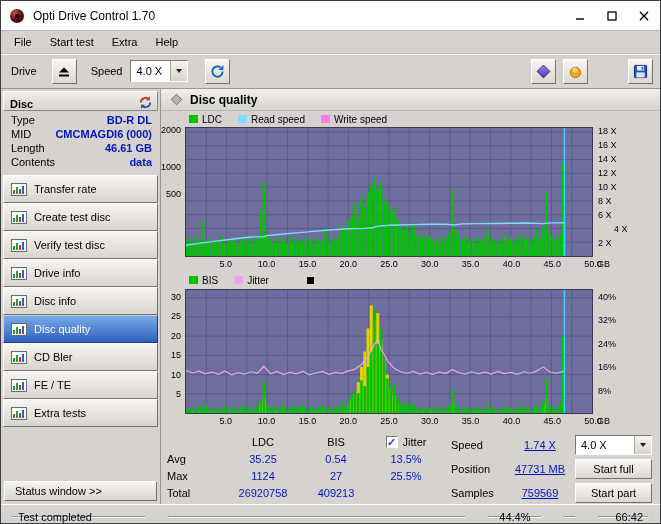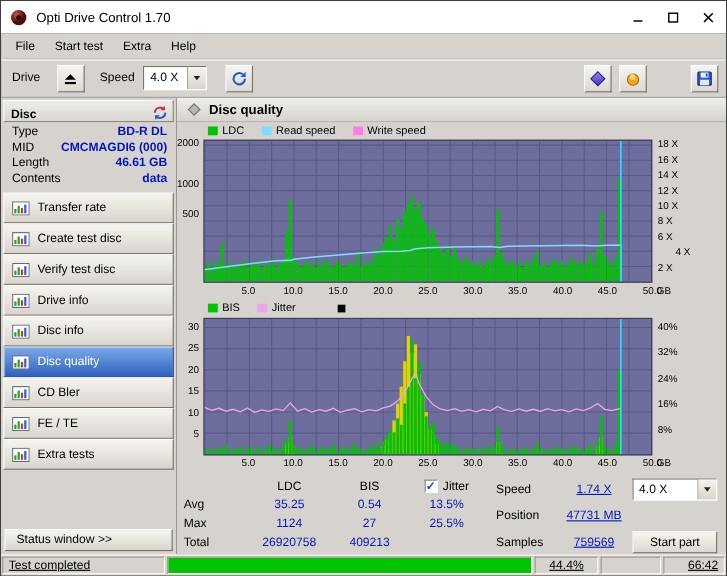--- a/index.html
+++ b/index.html
@@ -92,21 +92,21 @@
   .stats-right { position:absolute; left:290px; top:0; right:6px; }
   .rrow { display:flex; align-items:center; height:24px; }
   .rlab { width:54px; }
   .rval { width:70px; text-align:center; color:#0016c0;text-decoration:underline; }
   .rctl { width:77px; }
   .speed-select { height:20px; }
   .push-btn { width:77px; height:20px; background:linear-gradient(180deg,#f7f5f1,#dcd8d0); border:1px solid; border-color:#fff #76736c #76736c #fff; display:flex; align-items:center; justify-content:center; font-size:11px; }
 
   
   .statusbar { height:19px; flex:0 0 auto; display:flex; border-top:1px solid #fff; background:#d6d3ce; }
-  .cell { border:1px solid; border-color:#9a9792 #fcfcfc #fcfcfc #9a9792; margin:1px; display:flex; align-items:center; padding:0 5px; white-space:nowrap;text-decoration:underline; }
+  .cell { border:1px solid; border-color:#9a9792 #fcfcfc #fcfcfc #9a9792; margin:11px; display:flex; align-items:center; padding:0 5px; white-space:nowrap; }
   .cell-status { width:148px; }
   .cell-progress { width:332px; padding:0; position:relative; overflow:hidden; }
   .pfill { position:absolute; left:0; top:0; bottom:0; background:#00c400; }
   .cell-pct { width:58px; justify-content:center; }
   .cell-fill { flex:1; }
   .cell-time { width:56px; justify-content:flex-end; }
 </style>
 </head>
 <body>
 
@@ -780,20 +780,23 @@
             <div class="combo rctl speed-select">
               <span class="ctext">4.0 X</span>
               <span class="combo-btn">
                   <span class="tri"></span>
                 </span>
             </div>
           </div>
           <div class="rrow">
             <span class="rlab">Position</span>
             <span class="rval">47731 MB</span>
+            <div class="push-btn">
+                <span>Start full</span>
+              </div>
           </div>
           <div class="rrow">
             <span class="rlab">Samples</span>
             <span class="rval">759569</span>
             <div class="push-btn">
                 <span>Start part</span>
               </div>
           </div>
         </div>
       </div>

